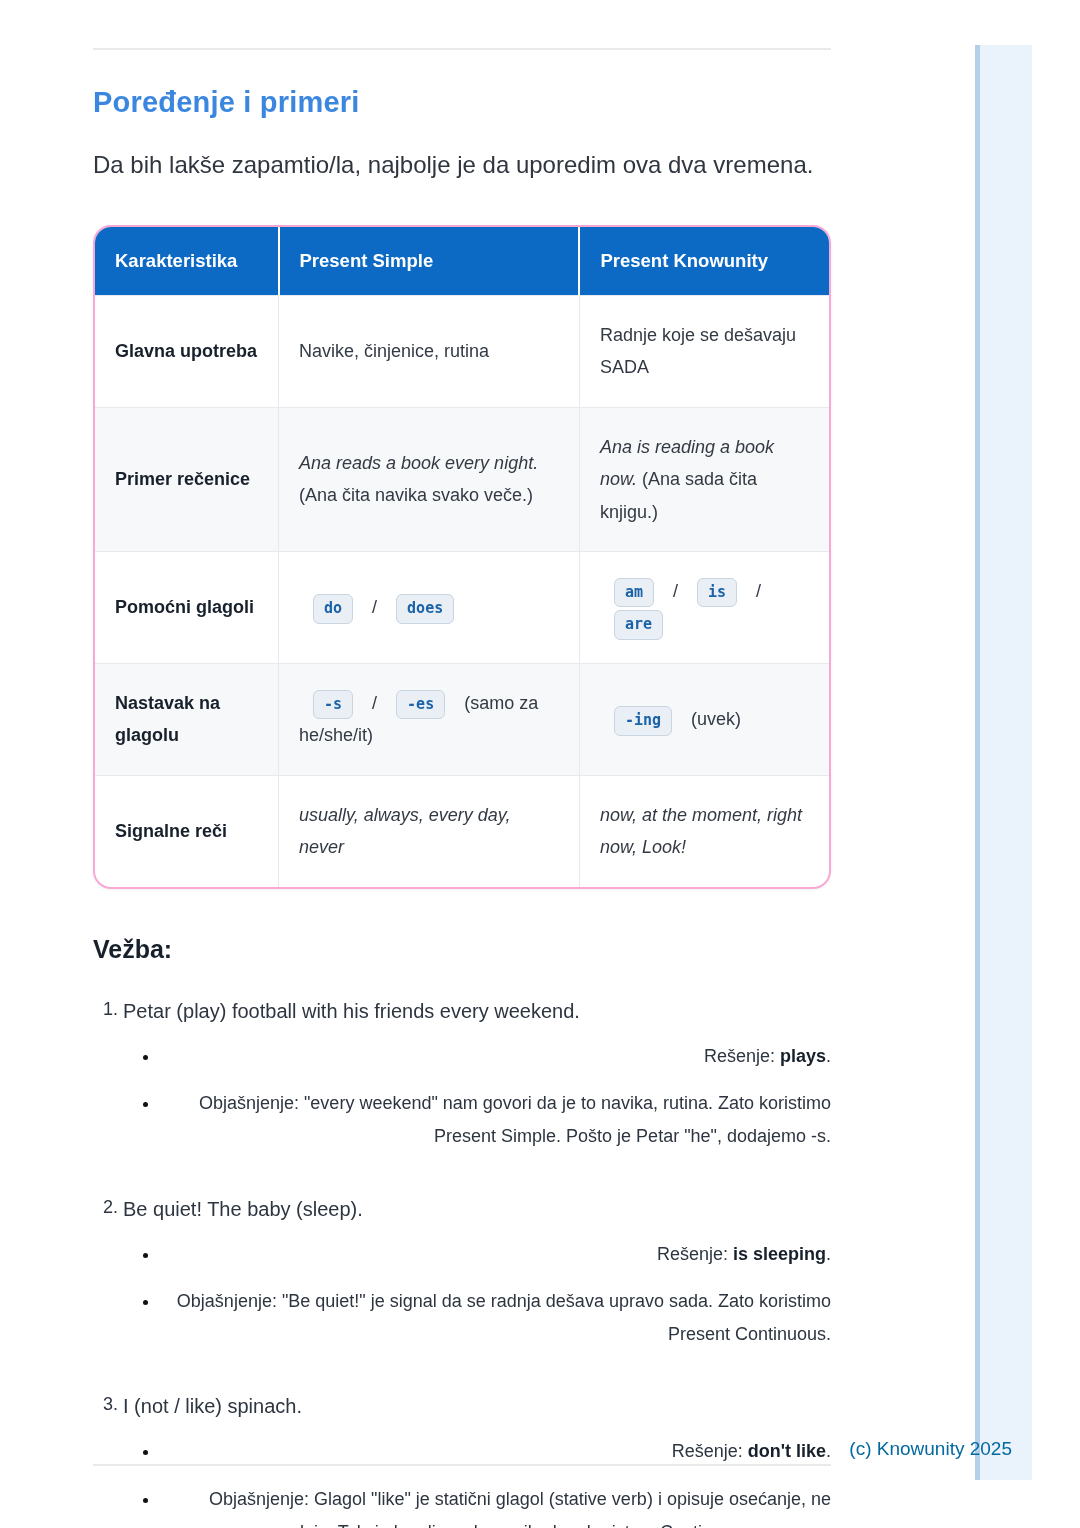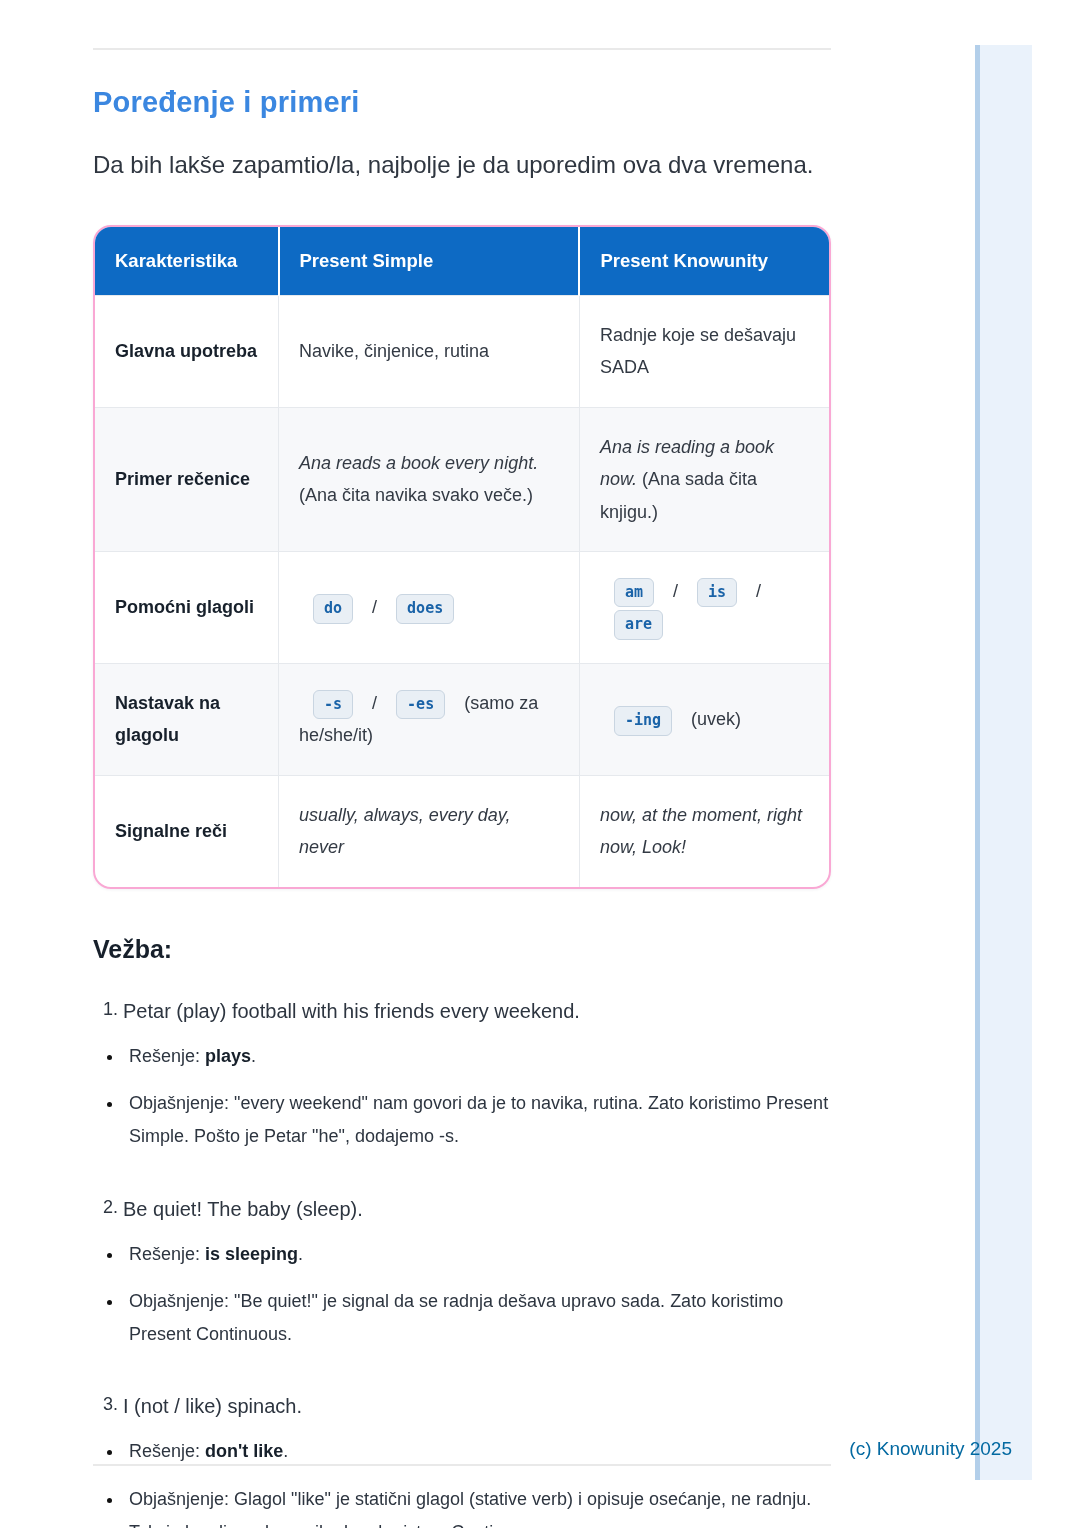--- a/index.html
+++ b/index.html
@@ -75,21 +75,21 @@
     margin-top:46px;font-size:25px;font-weight:bold;color:var(--label-text);
   }
   .exercise-list{margin-top:32px;}
   .exercise-item{display:flex;margin-bottom:26px;}
   .exercise-item .num{
     min-width:20px;margin-left:10px;font-size:18px;color:#2d3540;line-height:1.5;
   }
   .exercise-item .body{flex:1;}
   .exercise-question{font-size:20px;color:#2d3540;line-height:1.5;}
   ul.bullets{
-    list-style:disc;margin-top:14px;padding-left:0;
+    list-style:disc;margin-top:14px;margin-left:36px;padding-left:0;text-align:right;
   }
   ul.bullets li{
     font-size:18px;color:#2d3540;line-height:1.85;margin-bottom:14px;
     padding-left:6px;
   }
   ul.bullets li::marker{color:#111;font-size:15px;}
   strong.b{font-weight:bold;color:#17202b;}
 </style>
 </head>
 <body>

